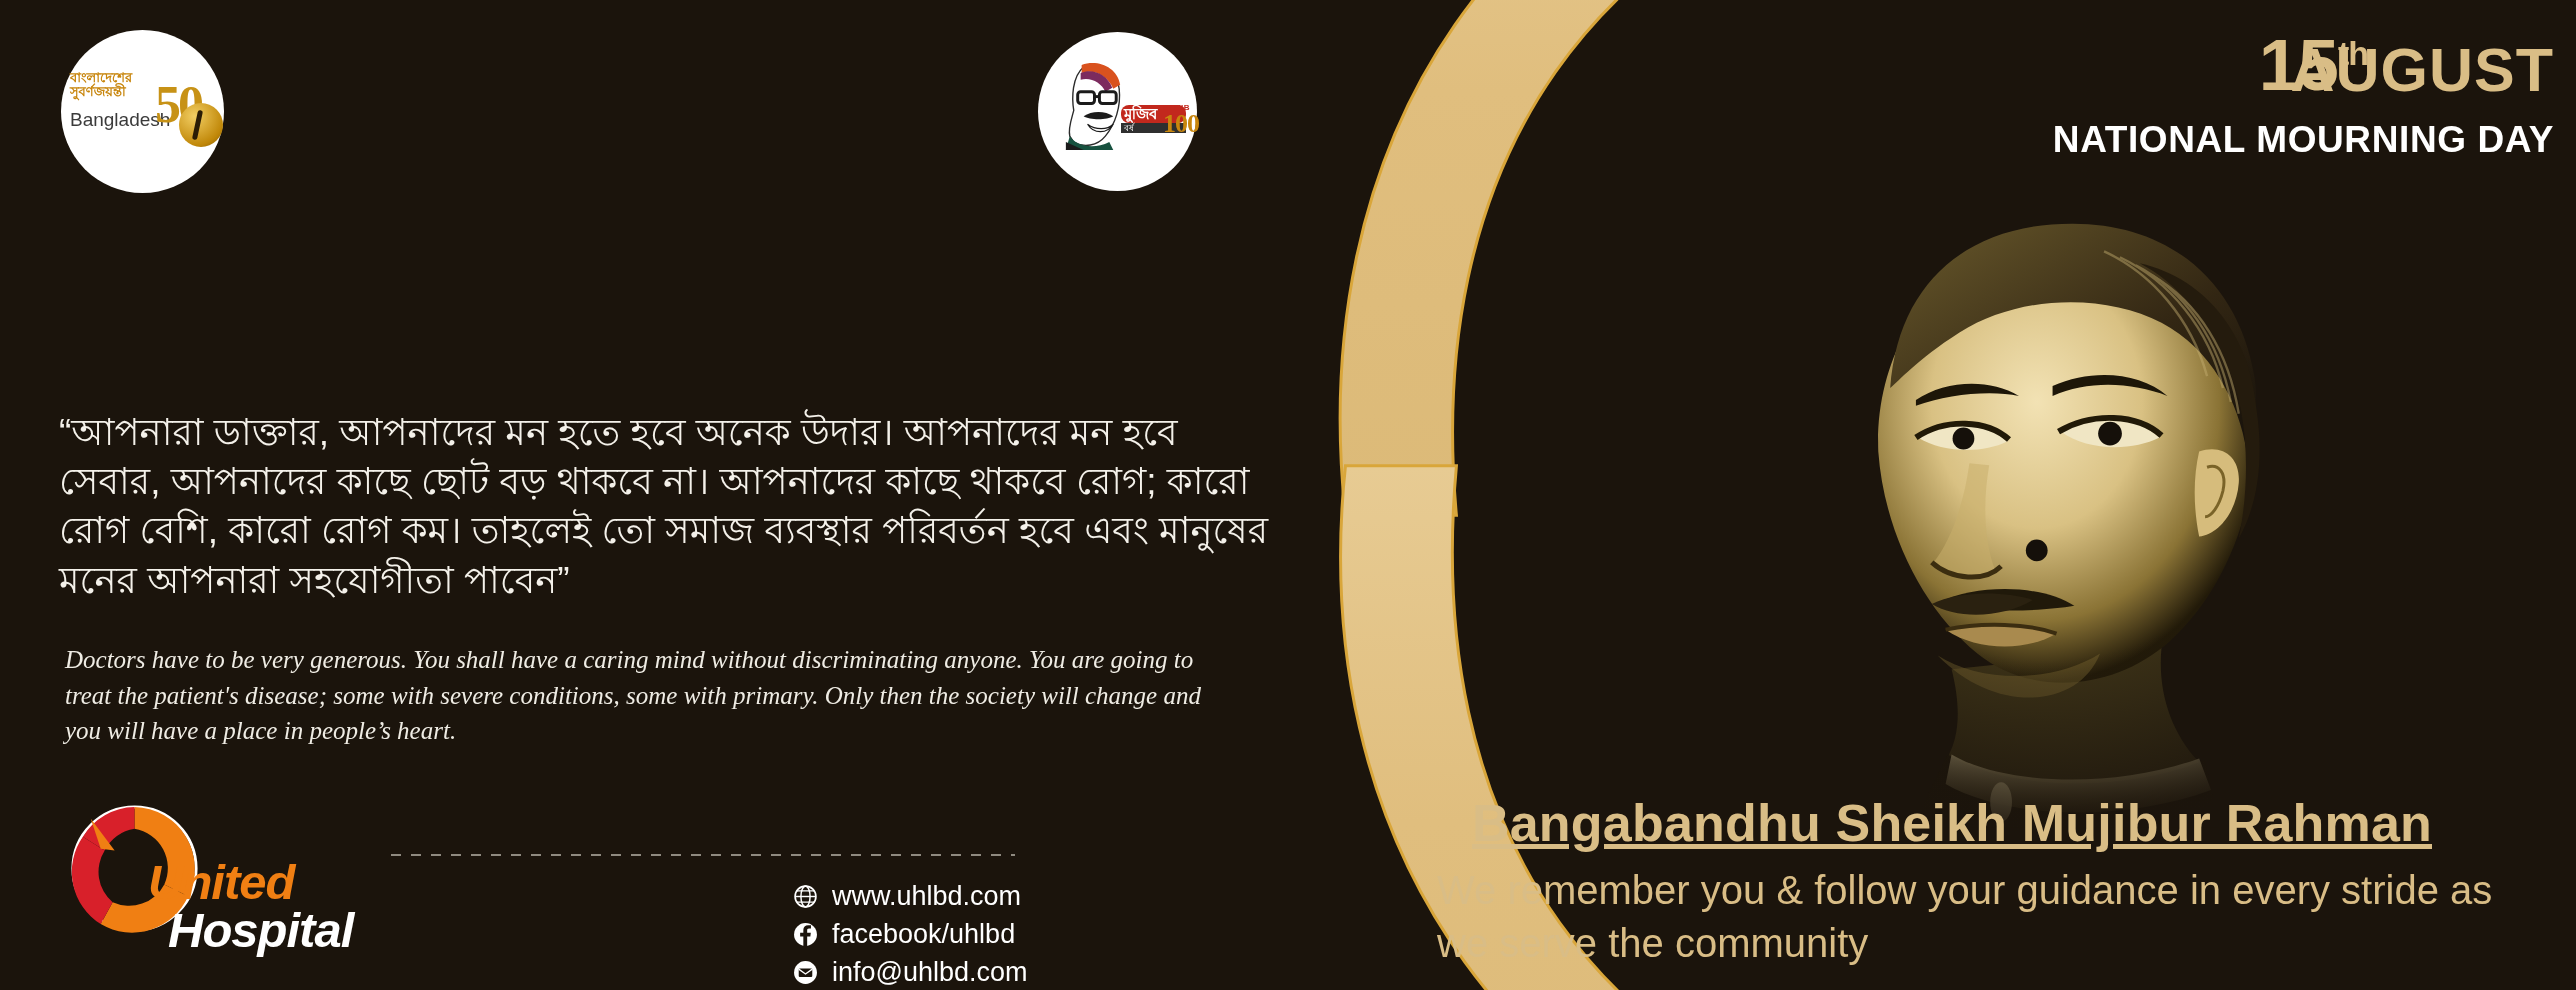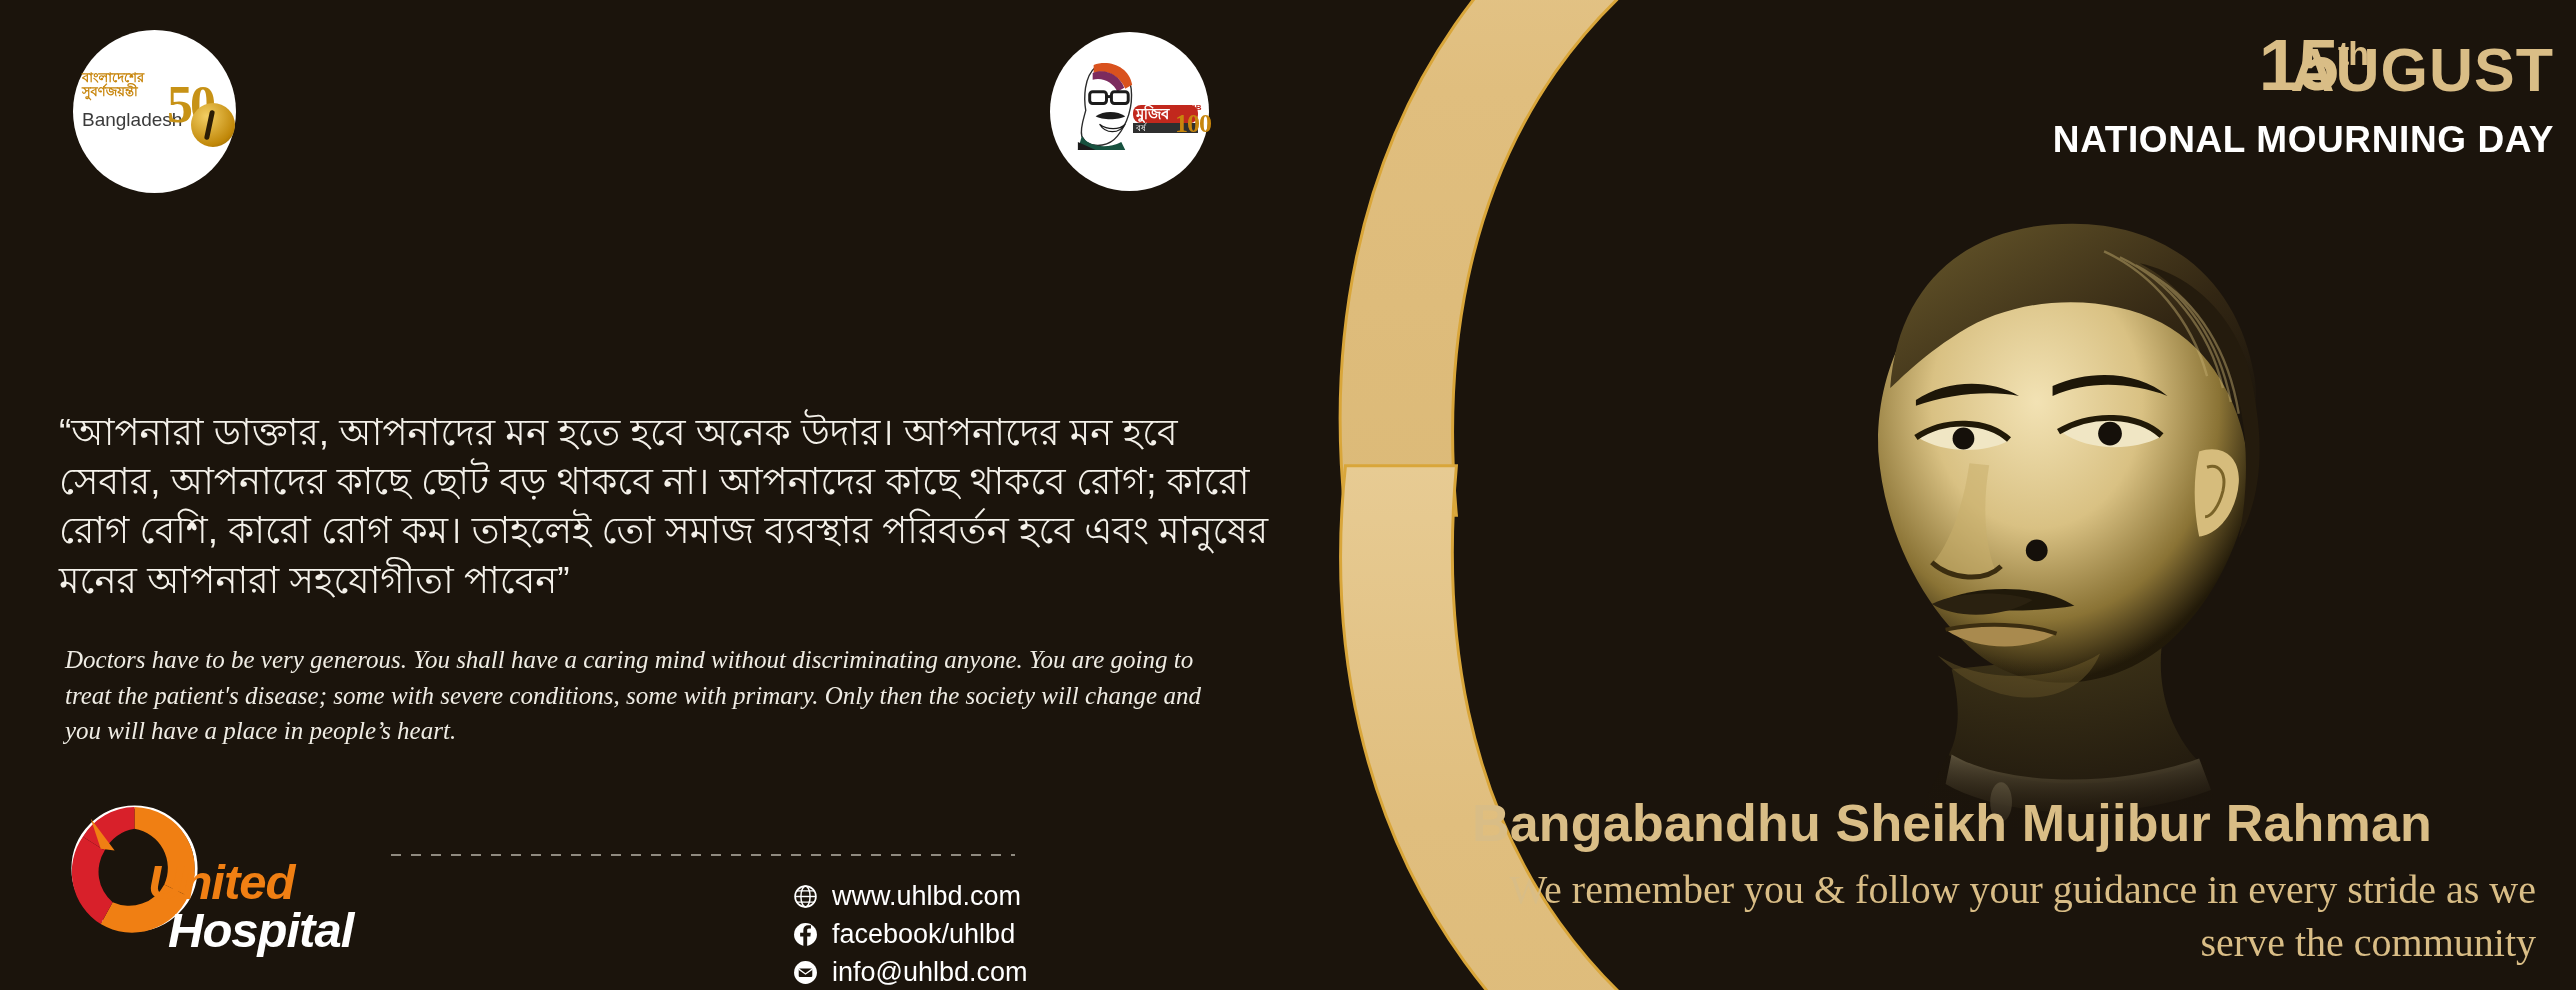--- a/index.html
+++ b/index.html
@@ -19,21 +19,21 @@
   
   .arc-wrap{
     position:absolute;left:0;top:0;width:2576px;height:991px;
     pointer-events:none;
   }
 
   
   .left{
     position:absolute;left:0;top:0;width:1328px;height:991px;
   }
-  .logo-row{position:absolute;left:12px;top:0;width:1328px;height:198px;padding-left:40px;}
+  .logo-row{position:absolute;left:0;top:0;width:1328px;height:198px;padding-left:40px;}
 
   .logo-circle{
     position:absolute;border-radius:50%;background:#ffffff;
     display:flex;align-items:center;justify-content:center;
   }
   #logo-bd{left:61px;top:30px;width:163px;height:163px;}
   #logo-mujib{left:1038px;top:32px;width:159px;height:159px;}
 
   .bd50{position:relative;width:149px;height:109px;}
   .bd50 .bn{
@@ -156,25 +156,25 @@
     position:absolute;right:22px;top:121px;
     font-size:37px;font-weight:700;color:#ffffff;letter-spacing:0.6px;line-height:1;
   }
 
   .portrait{
     position:absolute;left:376px;top:154px;width:713px;height:674px;
   }
 
   .r-name{
     position:absolute;left:0;right:0;top:793px;text-align:center;
-    font-size:52px;font-weight:700;color:#D9BD86;letter-spacing:0.2px;
+    font-size:52px;font-weight:700;color:#D9BD86;letter-spacing:0.2px;text-decoration:underline;
   }
   .r-tag{
-    position:absolute;left:109px;right:40px;top:864px;text-align:right;
-    font-size:40px;color:#D9BD86;line-height:1.32;font-family:Liberation Serif, serif;
+    position:absolute;left:109px;right:40px;top:864px;text-align:left;
+    font-size:40px;color:#D9BD86;line-height:1.32;
   }
 </style>
 </head>
 <body>
 
 <div id="banner">
 
   <div class="arc-wrap">
     <svg width="2576" height="991" viewBox="0 0 2600 1000" xmlns="http://www.w3.org/2000/svg">
       <defs>

